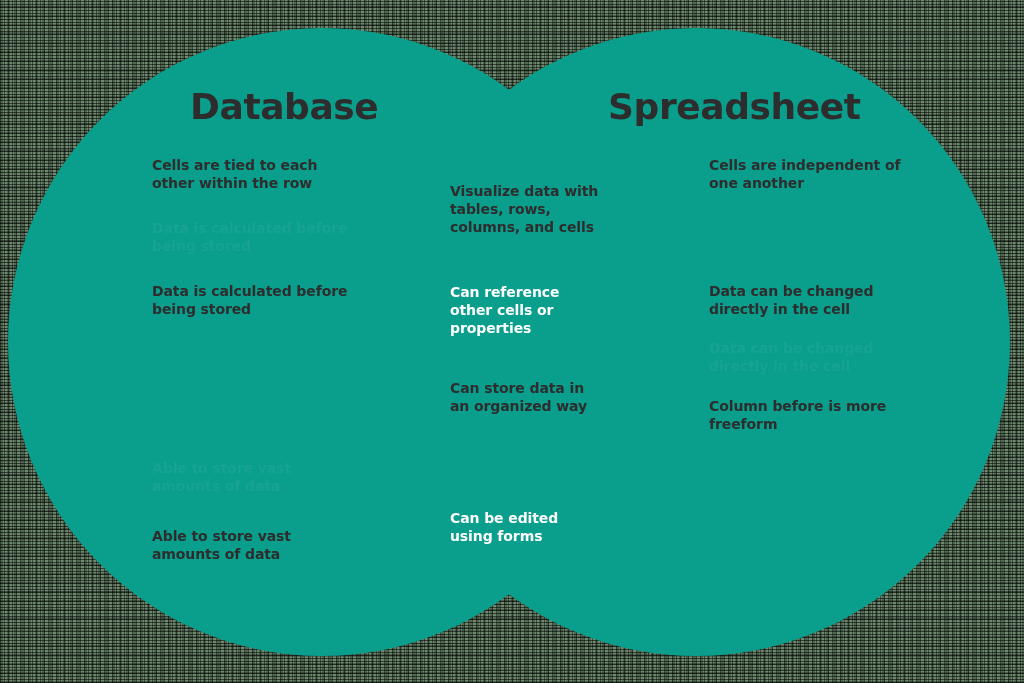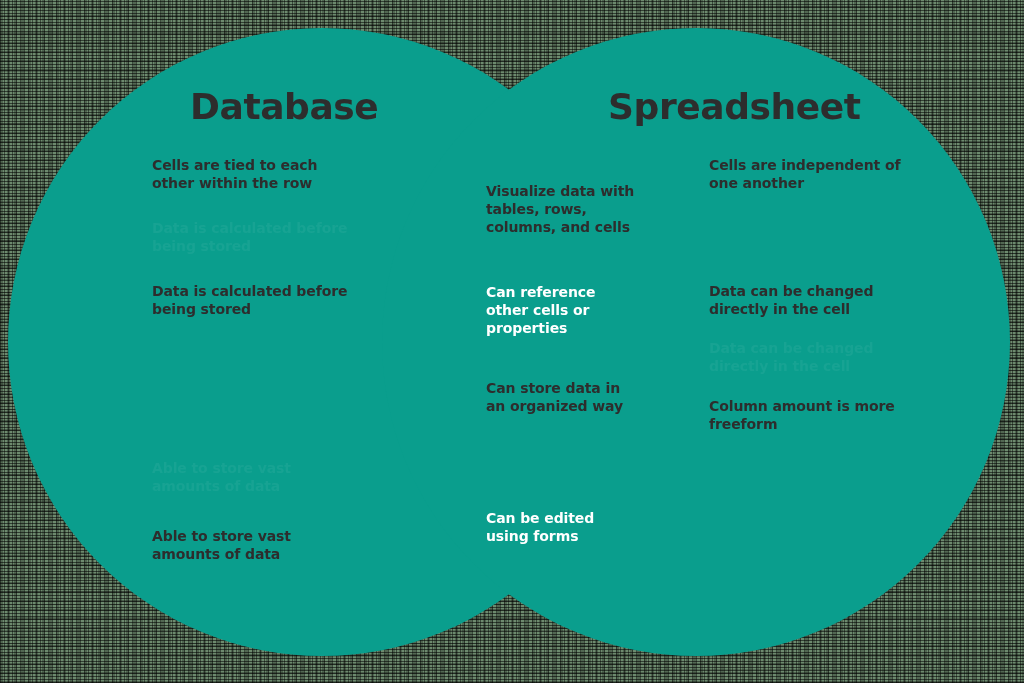--- a/index.html
+++ b/index.html
@@ -57,21 +57,21 @@
     color: #2d2d2d;
     letter-spacing: -0.1px;
   }
   .item.light { color: #ffffff; }
   
   .item.ghost { color: rgba(255,255,255,0.055); }
 
   
   .col-left  { left: 152px; width: 200px; }
   
-  .col-mid   { left: 450px; width: 150px; margin-left: 36px; }
+  .col-mid   { left: 450px; width: 150px; }
   
   .col-right { left: 689px; width: 205px; margin-left: 20px; }
 </style>
 </head>
 <body>
 
 <div id="stage">
 
   <div class="circle" id="circle-left"></div>
   <div class="circle" id="circle-right"></div>
@@ -100,17 +100,17 @@
     <div class="item col-mid" style="top:380px">Can store data in an organized way</div>
 
     <div class="item col-mid light" style="top:510px">Can be edited using forms</div>
 
     <div class="item col-right" style="top:157px">Cells are independent of one another</div>
 
     <div class="item col-right" style="top:283px">Data can be changed directly in the cell</div>
 
     <div class="item col-right ghost" style="top:340px">Data can be changed directly in the cell</div>
 
-    <div class="item col-right" style="top:398px">Column amount is more freeform</div>
+    <div class="item col-right" style="top:398px">Column before is more freeform</div>
 
 
   </div>
 </div>
 
 </body></html>

